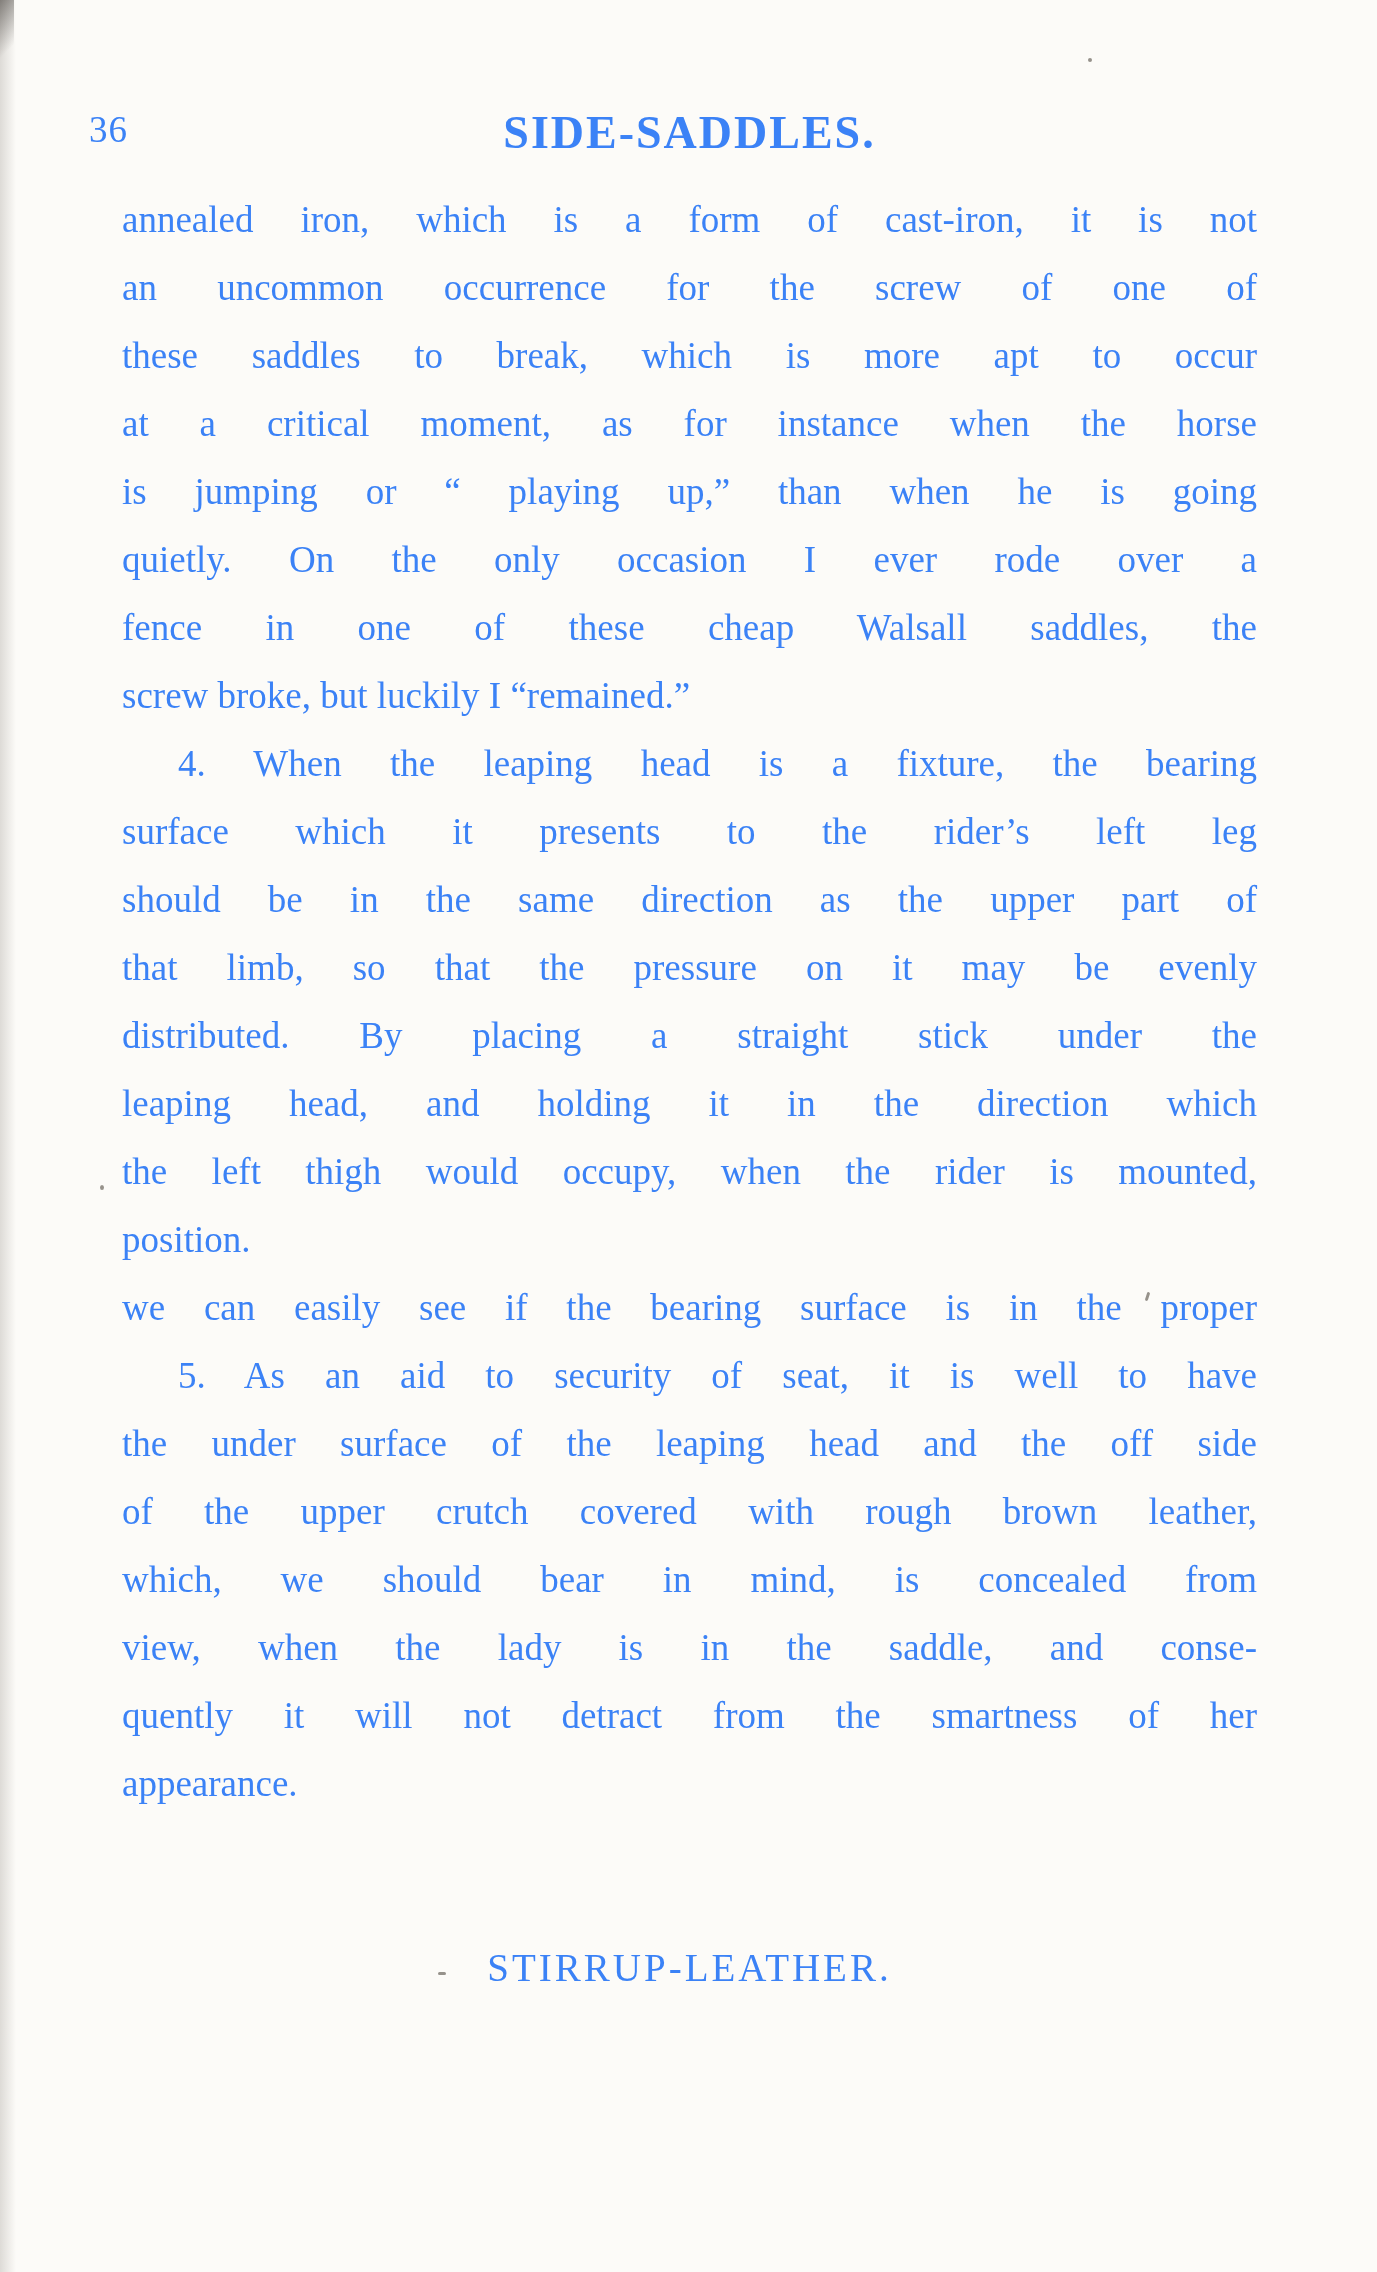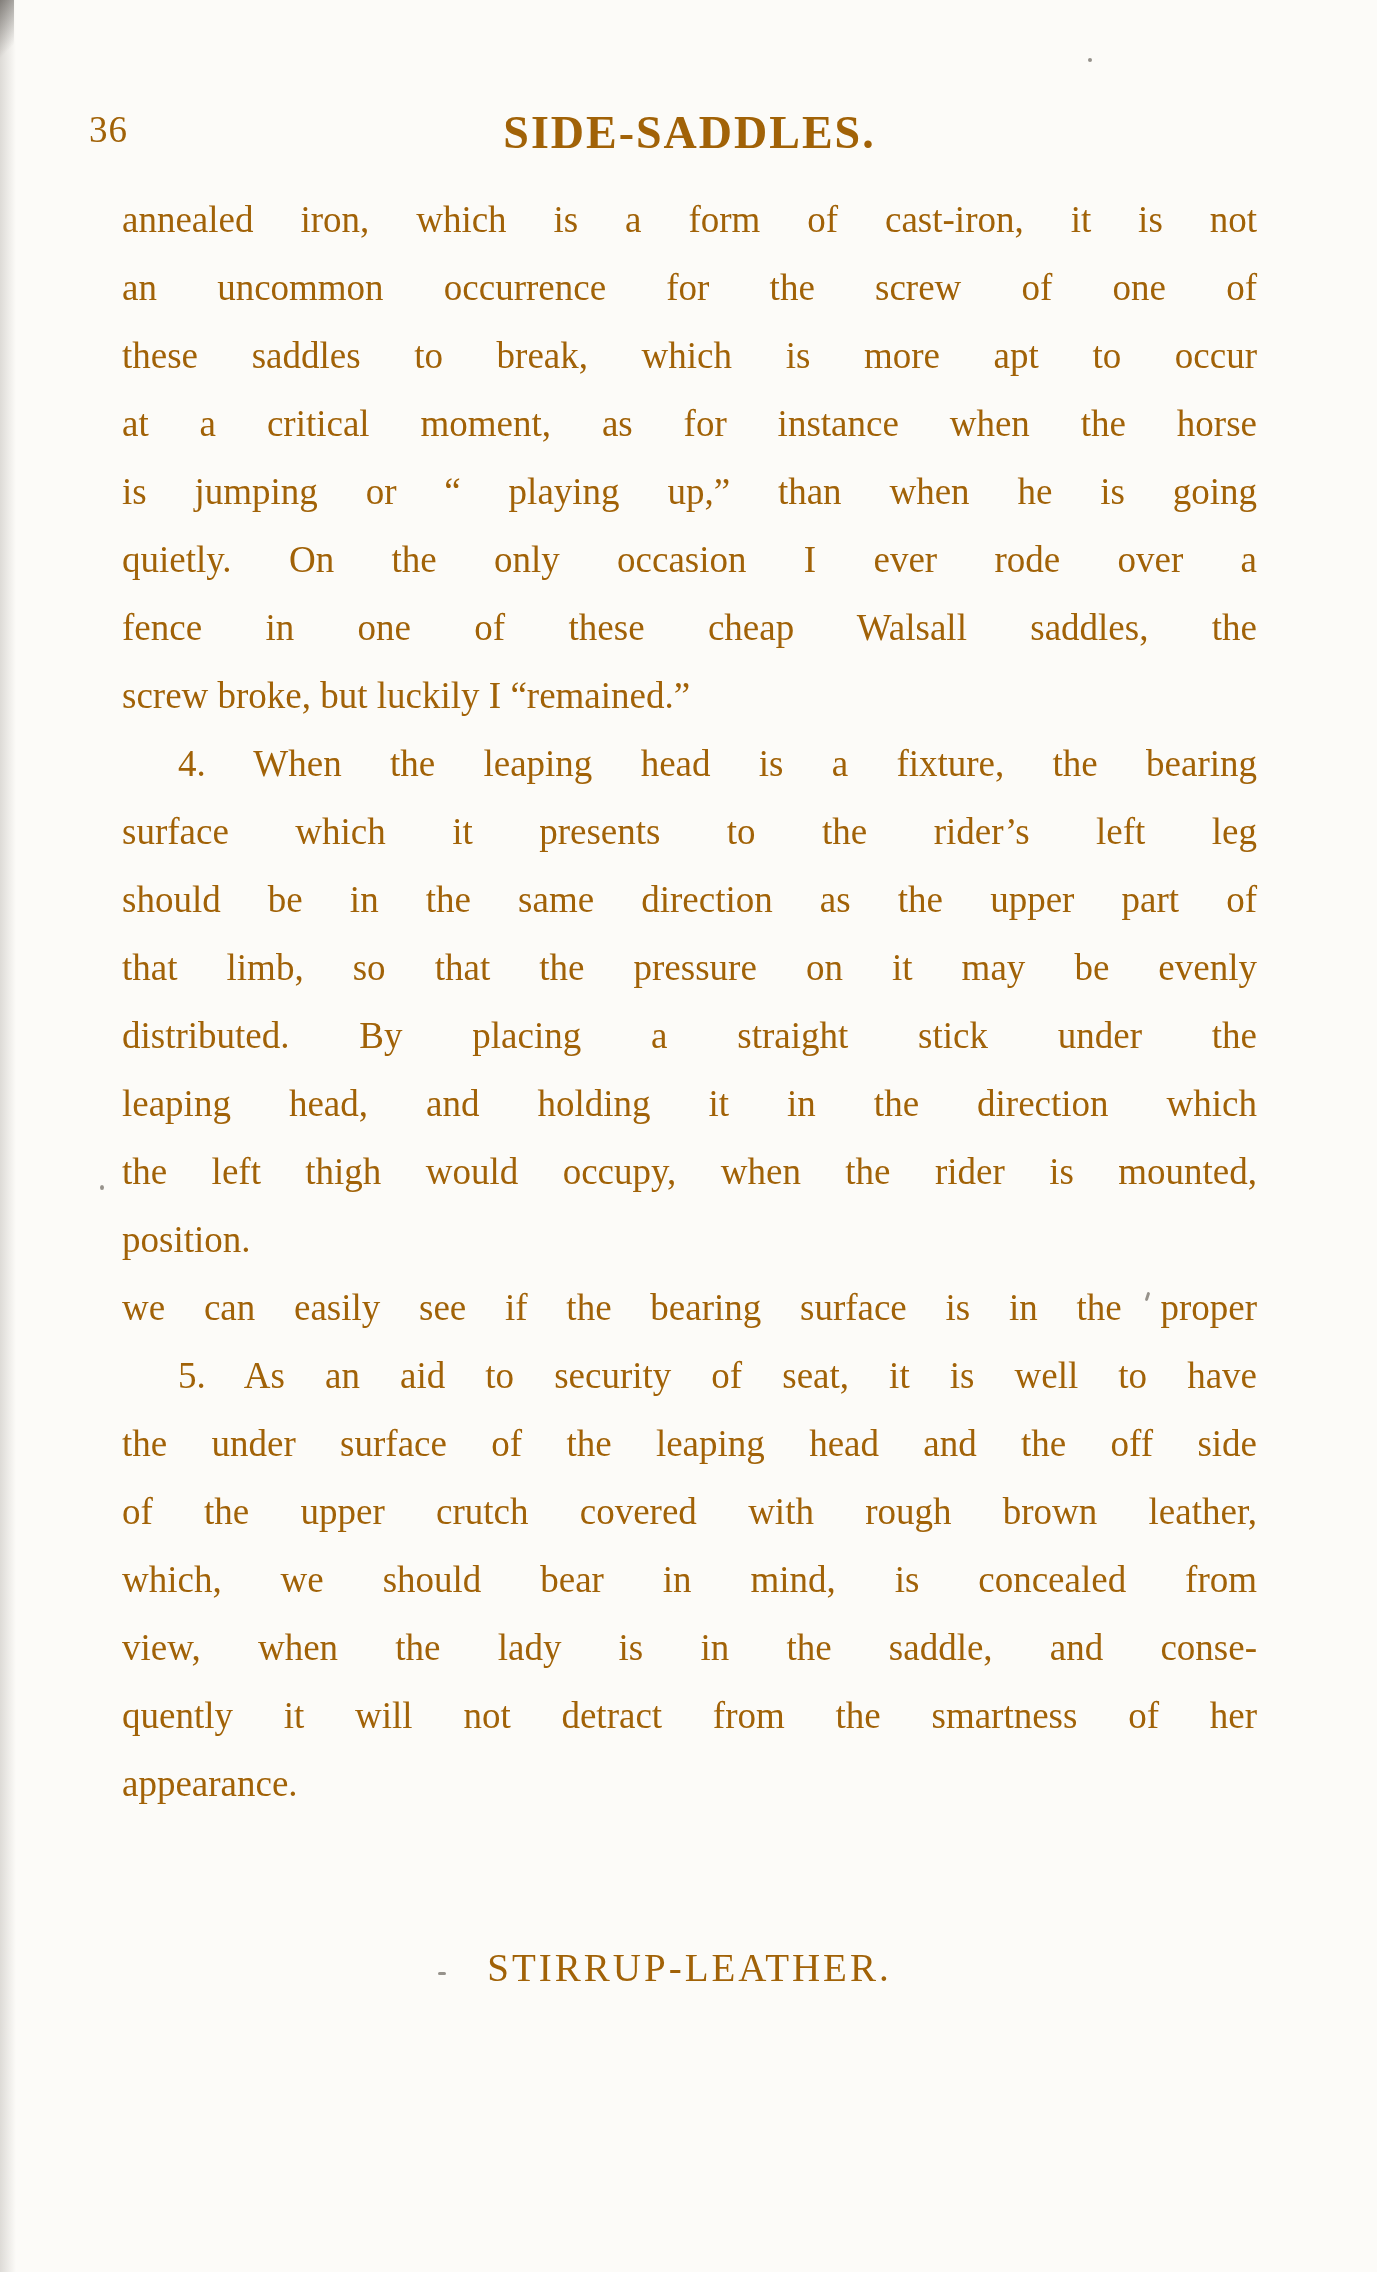--- a/index.html
+++ b/index.html
@@ -7,21 +7,21 @@
   html, body { margin: 0; padding: 0; }
   body { width: 1377px; height: 2272px; background: #ffffff; }
 
   .page {
     position: relative;
     width: 1377px;
     height: 2272px;
     background: #fcfbf8;
     overflow: hidden;
     font-family: "Liberation Serif", "DejaVu Serif", serif;
-    color: #a16207;
+    color: #3b82f6;
   }
   
   .page::before {
     content: "";
     position: absolute;
     left: 0; top: 0; bottom: 0;
     width: 16px;
     background: linear-gradient(to right, rgba(60,50,40,0.16), rgba(60,50,40,0));
     pointer-events: none;
   }

